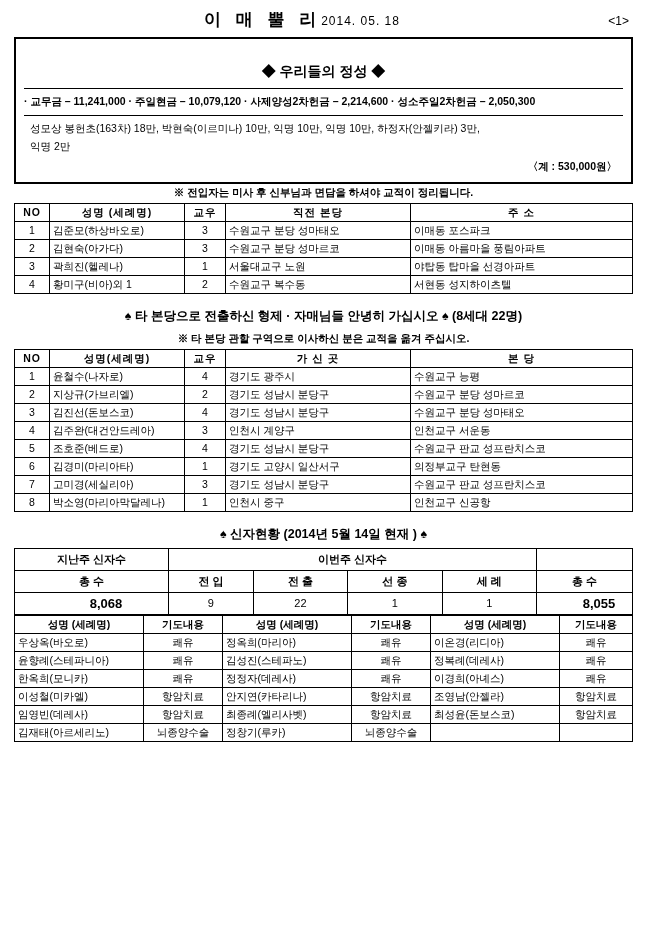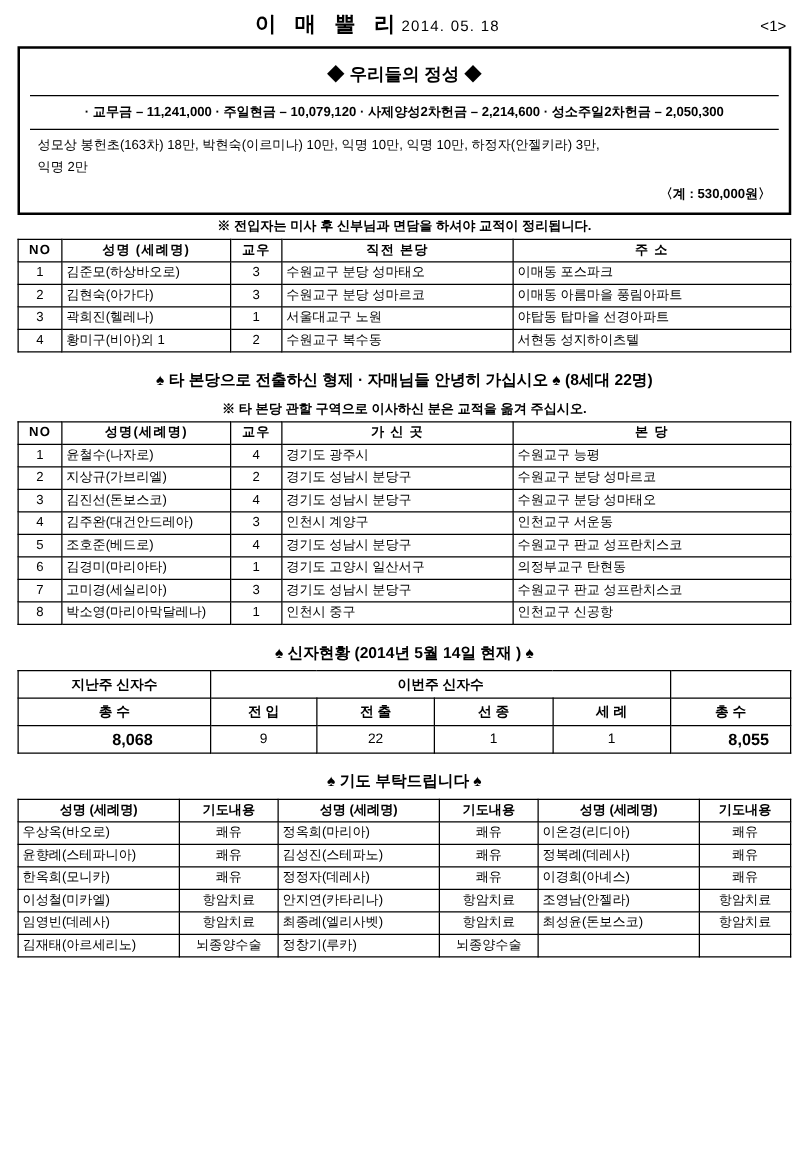--- a/index.html
+++ b/index.html
@@ -44,35 +44,35 @@
   .hdr-page {
     flex: 1 1 auto;
     text-align: right;
     font-size: 12px;
     padding-right: 4px;
   }
   
   .topbox {
     margin: 2px 14px 0 14px;
     border: 2px solid #000;
-    padding: 10px 8px 8px 8px;
+    padding: 22px 8px 8px 8px;
   }
   .topbox-title {
     text-align: center;
     font-size: 14px;
     font-weight: bold;
     padding: 2px 0 5px 0;
   }
   .hr-dbl {
     border: 0;
     border-top: 1px solid #000;
     margin: 2px 0 4px 0;
   }
   .amountline {
-    text-align: center;
+    text-align: left;
     font-size: 10.5px;
     font-weight: bold;
     padding: 2px 0 4px 0;
   }
   .thanks-title {
     text-align: center;
     font-size: 11.5px;
     font-weight: bold;
     padding: 3px 0 4px 0;
   }
@@ -315,21 +315,20 @@
           <td>22</td>
           <td>1</td>
           <td>1</td>
           <td class="big">8,055</td>
         </tr>
       </tbody>
     </table>
   </div>
 
   <div class="section">
-    <div class="sec-title">♠ 기도 부탁드립니다 ♠</div>
     <table class="pray">
       <thead>
         <tr>
           <th style="width:122px">성명 (세례명)</th>
           <th style="width:72px">기도내용</th>
           <th style="width:122px">성명 (세례명)</th>
           <th style="width:72px">기도내용</th>
           <th style="width:122px">성명 (세례명)</th>
           <th>기도내용</th>
         </tr>

